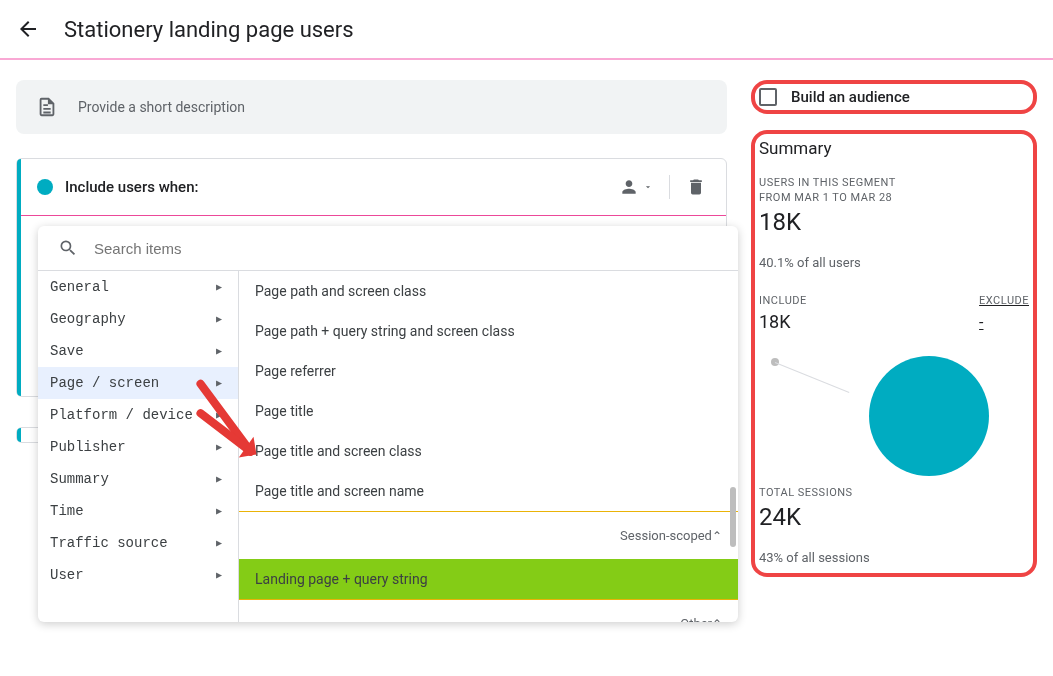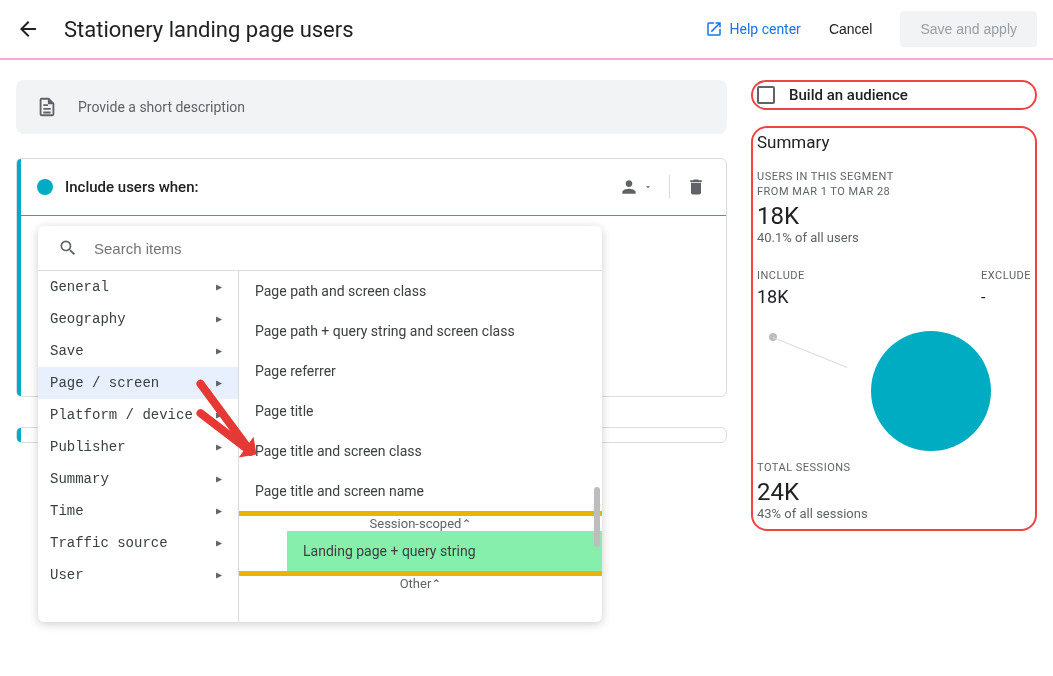--- a/index.html
+++ b/index.html
@@ -29,48 +29,48 @@
 .cond-dot { width: 16px; height: 16px; border-radius: 50%; background: #00acc1; margin-right: 12px; }
 .cond-title { font-size: 15px; font-weight: 500; flex: 1; }
 .cond-actions { display: flex; align-items: center; gap: 16px; color: #5f6368; }
 .divider { width: 1px; height: 24px; background: #dadce0; }
 .icon-btn { cursor: pointer; display:flex; align-items:center; }
 
 .cond-body { height: 180px; }
 .cond-card2 { margin-top: 30px; height: 16px; }
 
 
-.dropdown { position: absolute; left: 38px; top: 226px; width: 564px; background: #fff; border-radius: 6px; box-shadow: 0 2px 10px rgba(0,0,0,0.2); z-index: 10; }
+.dropdown { position: absolute; left: 38px; top: 226px; width: 700px; background: #fff; border-radius: 6px; box-shadow: 0 2px 10px rgba(0,0,0,0.2); z-index: 10; }
 .dd-search { display: flex; align-items: center; padding: 12px 20px; gap: 16px; }
 .dd-search input { border: none; outline: none; font-size: 15px; flex: 1; }
 .dd-body { display: flex; height: 352px; border-top: 1px solid #dadce0; }
 .dd-cats { width: 200px; overflow-y: auto; }
 .dd-cat { display: flex; align-items: center; justify-content: space-between; padding: 8px 16px 8px 12px; cursor: pointer; font-size: 14px; color: #3c4043; font-family: Liberation Mono, monospace; }
 .dd-cat.selected { background: #e8f0fe; }
 .dd-cat .arrow { color: #5f6368; font-size: 10px; }
 .dd-items { flex: 1; overflow-y: auto; border-left: 1px solid #dadce0; position: relative; }
 .dd-items::before { content:''; position:absolute; left:-4px; top:0; width:4px; height:265px; background:#dadce0; border-radius:2px; }
 .dd-items-scroll::after { content:''; position:absolute; right:2px; top:216px; width:6px; height:60px; background:#bdbdbd; border-radius:3px; }
 .dd-items-scroll{ position:relative; height:100%; overflow:hidden;}
 .dd-item { padding: 12px 16px; cursor: pointer; font-size: 14px; color: #3c4043; }
-.dd-item.highlighted { background: #86efac; margin-left: 48px; }
-.dd-group { display:flex; justify-content:center; align-items:center; padding: 0 16px; font-size: 13px; color: #5f6368; border-top: 5px solid #eab308; cursor:pointer; }
+.dd-item.highlighted { background: #84cc16; }
+.dd-group { display:flex; justify-content:flex-end; align-items:center; padding: 16px 16px; font-size: 13px; color: #5f6368; border-top: 1px solid #eab308; cursor:pointer; }
 .dd-group:first-child{ border-top:none;}
 
 
-.side-card { border: 2px solid #ef4444; border-radius: 16px; padding: 4px; }
+.side-card { border: 4px solid #ef4444; border-radius: 16px; padding: 4px; }
 .build-row { display: flex; align-items: center; gap: 14px; font-size: 15px; font-weight: 500; }
 .checkbox { width: 18px; height: 18px; border: 2px solid #5f6368; border-radius: 2px; }
 .summary-title { font-size: 17px; font-weight: 400; margin-bottom: 18px; }
 .small-label { font-size: 11px; color: #5f6368; letter-spacing: 0.5px; text-transform: uppercase; }
 .big-num { font-size: 24px; font-weight: 400; margin-top: 4px; }
-.sub-text { font-size: 13px; color: #5f6368; margin-top: 0; }
+.sub-text { font-size: 13px; color: #5f6368; margin-top: 19px; }
 .inc-exc-row { display: flex; justify-content: space-between; margin-top: 24px; }
 .inc-exc-col { }
-.inc-exc-col.right { text-align: left; }
+.inc-exc-col.right { text-align: left; text-decoration: underline; }
 .exclude-val{ font-size:16px; margin-top:6px;}
 .pie-wrap { position: relative; height: 150px; margin-top: 4px; }
 .pie-circle { position: absolute; right: 40px; top: 20px; width: 120px; height: 120px; background: #00acc1; border-radius: 50%; }
 .pie-dot { position: absolute; left: 12px; top: 22px; width: 8px; height: 8px; background: #bdbdbd; border-radius: 50%; }
 .pie-line { position: absolute; left: 16px; top: 26px; width: 80px; height: 1px; background: #dadce0; transform: rotate(22deg); transform-origin: left center; }
 
 
 .arrow-annot { position: absolute; left: 170px; top: 378px; width: 120px; height: 100px; pointer-events: none; z-index: 20; }
 
 svg { display: block; }
@@ -78,30 +78,20 @@
 </head>
 <body>
 
 <div class="header">
   <div class="back-btn">
     <svg width="24" height="24" viewBox="0 0 24 24">
         <path d="M20 11H7.83l5.59-5.59L12 4l-8 8 8 8 1.41-1.41L7.83 13H20z" fill="#202124"></path>
       </svg>
   </div>
   <div class="page-title">Stationery landing page users</div>
-  <div class="header-actions">
-    <div class="help-link">
-      <svg width="18" height="18" viewBox="0 0 24 24">
-          <path fill="#1a73e8" d="M19 19H5V5h7V3H5a2 2 0 00-2 2v14a2 2 0 002 2h14a2 2 0 002-2v-7h-2v7zM14 3v2h3.59l-9.83 9.83 1.41 1.41L19 6.41V10h2V3h-7z"></path>
-        </svg>
-      <span>Help center</span>
-    </div>
-    <button class="cancel-btn">Cancel</button>
-    <button class="save-btn">Save and apply</button>
-  </div>
 </div>
 
 <div class="body">
   <div class="main">
 
     <div class="desc-box">
       <svg width="22" height="22" viewBox="0 0 24 24">
           <path fill="#5f6368" d="M14 2H6a2 2 0 00-2 2v16a2 2 0 002 2h12a2 2 0 002-2V8l-6-6zM6 20V4h7v5h5v11H6zm2-7h8v2H8v-2zm0 4h8v2H8v-2zm0-8h5v2H8V9z"></path>
         </svg>
       <span>Provide a short description</span>

